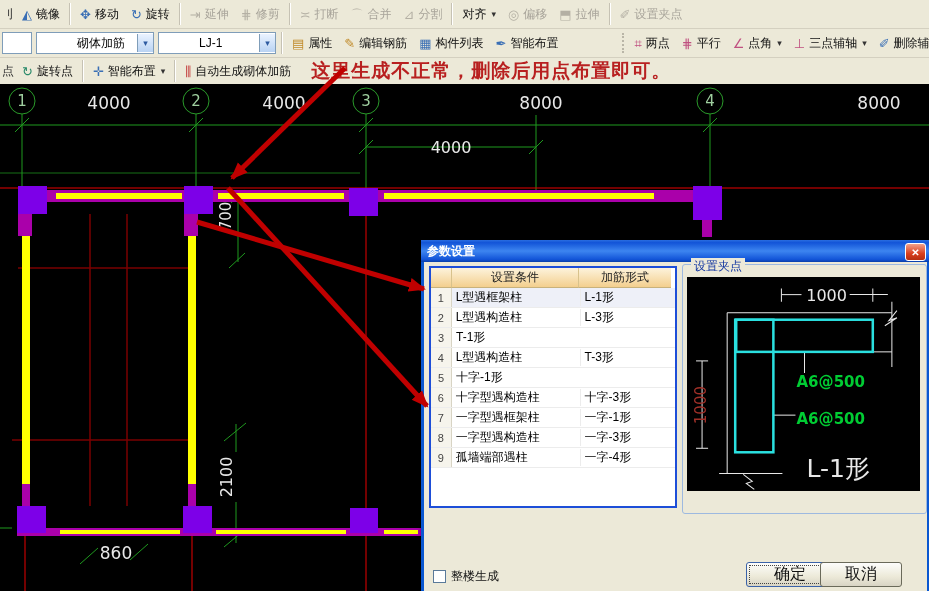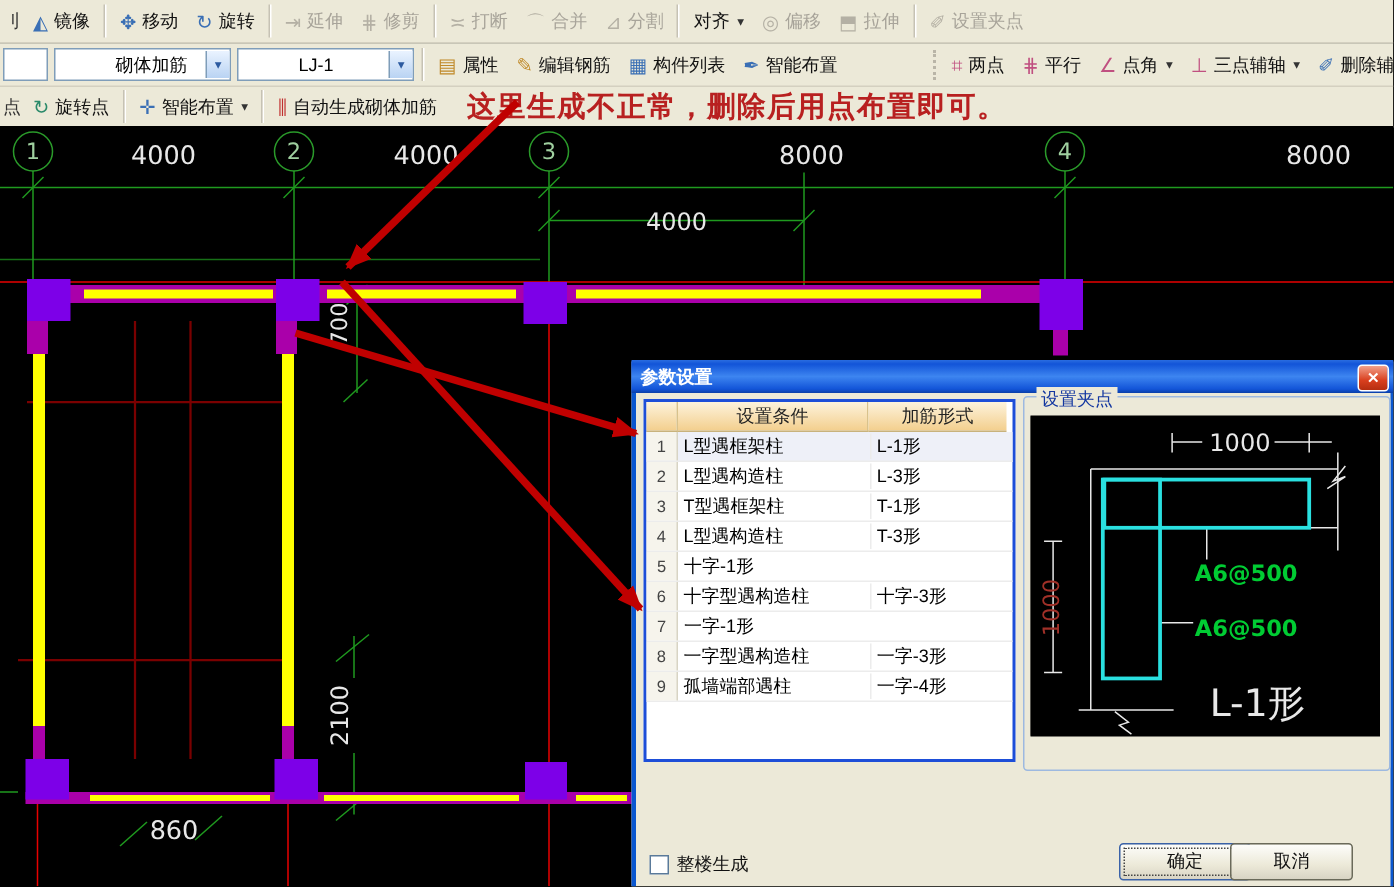--- a/index.html
+++ b/index.html
@@ -61,21 +61,21 @@
   #groupbox{position:absolute;left:258px;top:2px;width:243px;height:248px;
           border:1px solid #9db9e0;border-radius:3px;}
   #gb-label{position:absolute;left:8px;top:-7px;background:#ece9d8;padding:0 3px;
           font-size:12px;color:#1236a0;}
   #preview{position:absolute;left:4px;top:12px;width:233px;height:214px;background:#000;}
   #note{position:absolute;left:6px;top:276px;font-size:12px;color:#111;width:490px;}
   #chkrow{position:absolute;left:9px;top:306px;display:flex;align-items:center;gap:5px;
           font-size:12px;color:#111;}
   #chkbox{width:13px;height:13px;background:#fff;border:1px solid #5a7a9a;box-sizing:border-box;}
   .xpbtn{position:absolute;top:300px;height:23px;background:linear-gradient(#fdfdfb,#ece9d8 60%,#d8d4c4);
-         border:1px solid #6a6a5a;border-radius:3px;font-size:12px;color:#111;
+         border:1px solid #6a6a5a;border-radius:3px;font-size:16px;color:#111;
          display:flex;align-items:center;justify-content:center;font-family:"Liberation Sans",sans-serif;}
   #btn-ok{left:322px;width:86px;outline:1px dotted #444;outline-offset:-4px;border-color:#3a62a8;}
   #btn-cancel{left:396px;width:80px;}
   svg text{font-family:"DejaVu Sans",sans-serif;}
 </style>
 </head>
 <body>
 
 <div id="app">
 
@@ -334,39 +334,39 @@
           <div class="ccell">L型遇框架柱</div>
           <div class="fcell">L-1形</div>
         </div>
         <div class="trow">
           <div class="ncell">2</div>
           <div class="ccell">L型遇构造柱</div>
           <div class="fcell">L-3形</div>
         </div>
         <div class="trow">
           <div class="ncell">3</div>
-          <div class="ccell">T型遇框架柱</div>
           <div class="fcell">T-1形</div>
         </div>
         <div class="trow">
           <div class="ncell">4</div>
           <div class="ccell">L型遇构造柱</div>
           <div class="fcell">T-3形</div>
         </div>
         <div class="trow">
           <div class="ncell">5</div>
           <div class="fcell">十字-1形</div>
         </div>
         <div class="trow">
           <div class="ncell">6</div>
           <div class="ccell">十字型遇构造柱</div>
           <div class="fcell">十字-3形</div>
         </div>
         <div class="trow">
           <div class="ncell">7</div>
+          <div class="ccell">一字型遇框架柱</div>
           <div class="fcell">一字-1形</div>
         </div>
         <div class="trow">
           <div class="ncell">8</div>
           <div class="ccell">一字型遇构造柱</div>
           <div class="fcell">一字-3形</div>
         </div>
         <div class="trow">
           <div class="ncell">9</div>
           <div class="ccell">孤墙端部遇柱</div>

